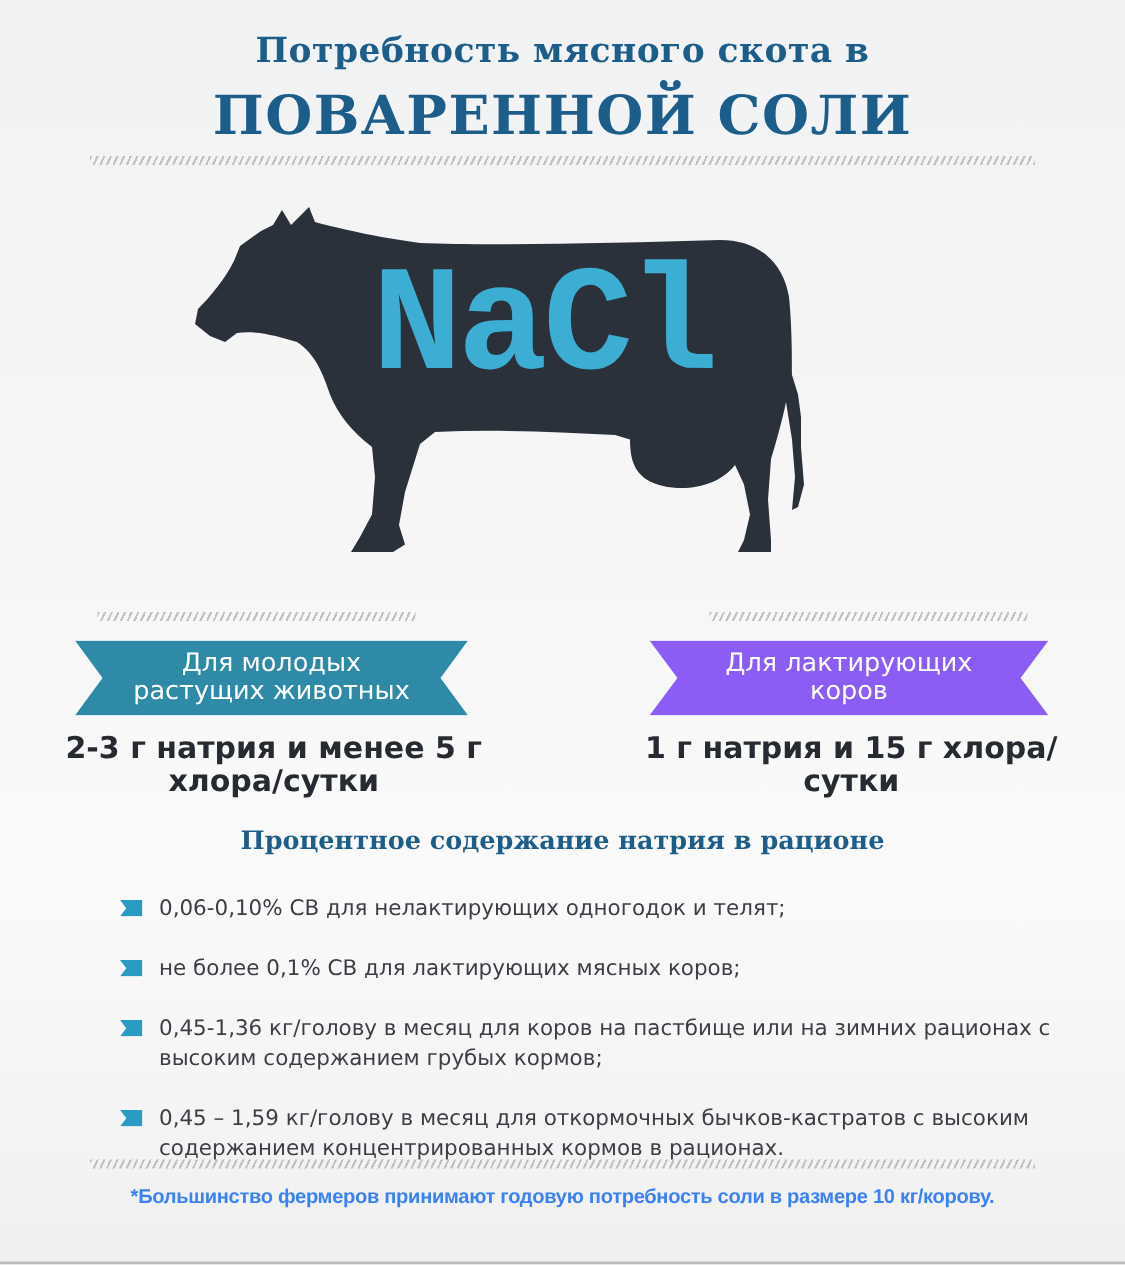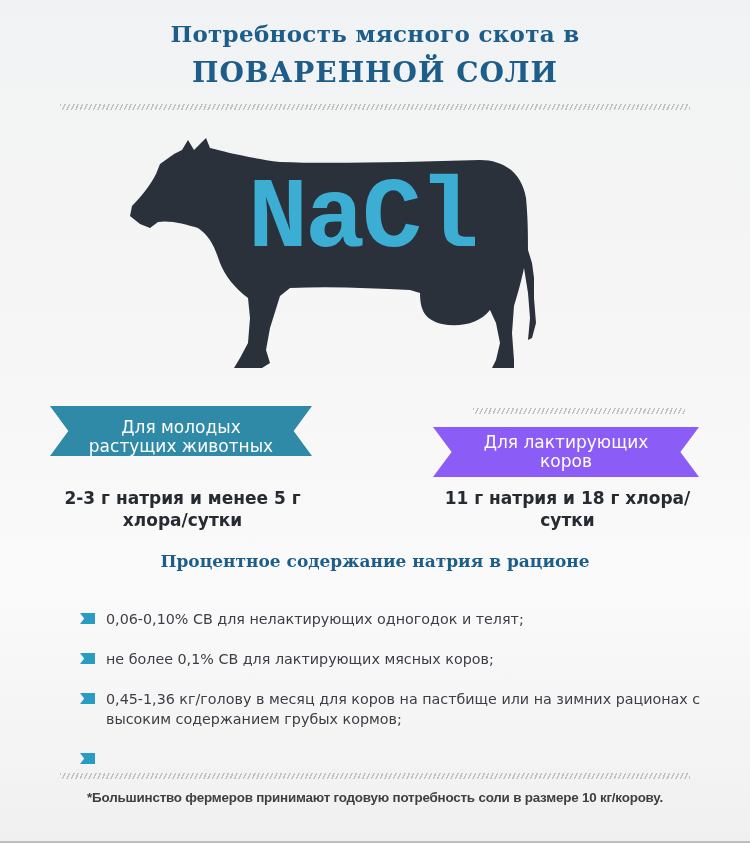--- a/index.html
+++ b/index.html
@@ -9,21 +9,21 @@
       font-family: "Liberation Sans", "DejaVu Sans", sans-serif;
       position: relative;
       color: #2d3038;
     }
     .title {
       position: absolute; left: 0; width: 750px; text-align: center;
       font-family: "DejaVu Serif", "Liberation Serif", serif;
       font-weight: bold; color: #1d5d8a;
     }
     .title-1 { top: 20px; font-size: 23px; letter-spacing: 0.3px; }
-    .title-2 { top: 56px; font-size: 28px; letter-spacing: 1px; }
+    .title-2 { top: 56px; font-size: 36px; letter-spacing: 1px; }
 
     .sep {
       position: absolute; height: 6px;
       background: repeating-linear-gradient(115deg, #b9b9b9 0px, #b9b9b9 1.4px, transparent 1.4px, transparent 4px);
       opacity: 0.85;
     }
     .cow-wrap { position: absolute; left: 130px; top: 128px; width: 420px; height: 255px; }
     .cow-wrap svg { width: 100%; height: 100%; display: block; }
     .nacl {
       position: absolute; left: 248px; top: 170px; width: 240px; height: 110px;
@@ -33,58 +33,57 @@
     }
 
     .ribbon {
       position: absolute; height: 50px;
       display: flex; align-items: center; justify-content: center;
       text-align: center; color: #ffffff; font-size: 17px; line-height: 19px;
       font-family: "DejaVu Sans", "Liberation Sans", sans-serif;
       padding: 0 30px;
     }
     .ribbon-blue {
-      left: 50px; top: 406px; width: 262px; background: #2f8aa8;
+      left: 50px; top: 427px; width: 262px; background: #2f8aa8;
       clip-path: polygon(0 0, 100% 0, 93% 50%, 100% 100%, 0 100%, 7% 50%);
-      align-items: flex-end;
     }
     .ribbon-red {
       left: 433px; top: 427px; width: 266px; background: #8b5cf6;
       clip-path: polygon(0 0, 100% 0, 93% 50%, 100% 100%, 0 100%, 7% 50%);
     }
     .amount {
       position: absolute; text-align: center; font-weight: bold;
       font-family: "DejaVu Sans", "Liberation Sans", sans-serif;
-      font-size: 17px; line-height: 22px; color: #262a31;
+      font-size: 20px; line-height: 22px; color: #262a31;
     }
     .amount-left { left: 40px; width: 285px; top: 487px; }
     .amount-right { left: 425px; width: 285px; top: 487px; }
 
     .subtitle {
       position: absolute; left: 0; width: 750px; top: 551px; text-align: center;
       font-family: "DejaVu Serif", "Liberation Serif", serif;
       font-weight: bold; color: #1d5d8a; font-size: 17px;
     }
     .list { position: absolute; left: 80px; top: 596px; width: 640px; list-style: none; }
     .list li {
       position: relative; padding-left: 26px;
       font-family: "DejaVu Sans", "Liberation Sans", sans-serif;
-      font-size: 14.3px; line-height: 20px; color: #3b3e45; margin-top: 13px;
+      font-size: 14.3px; line-height: 20px; color: #3b3e45;
     }
     .list li + li { margin-top: 20px; }
     .list li.tall { }
     .bullet {
       position: absolute; left: 0; top: 4px; width: 15px; height: 11px;
       background: #2a9cc4;
       clip-path: polygon(0 0, 100% 0, 100% 100%, 0 100%, 28% 50%);
     }
     .footnote {
       position: absolute; left: 0; width: 750px; top: 790px; text-align: center;
       font-family: "Liberation Sans", "DejaVu Sans", sans-serif;
-      font-weight: bold; font-size: 13.4px; color: #404040; letter-spacing: -0.2px;
+      font-weight: bold; font-size: 13.4px; color: #3b82f6; letter-spacing: -0.2px;
     }
     .bottom-line { position: absolute; left: 0; top: 841px; width: 750px; height: 2px; background: #bdbdbd; }
   </style>
 </head>
 <body>
 
 <div class="title title-1">Потребность мясного скота в</div>
 <div class="title title-2">ПОВАРЕННОЙ СОЛИ</div>
 
 <div class="sep" style="left:60px; top:104px; width:630px;"></div>
@@ -115,38 +114,39 @@
 <div class="sep" style="left:473px; top:408px; width:212px;"></div>
 
 <div class="ribbon ribbon-blue">
   <span>Для молодых растущих животных</span>
 </div>
 <div class="ribbon ribbon-red">
   <span>Для лактирующих коров</span>
 </div>
 
 <div class="amount amount-left">2-3 г натрия и менее 5 г хлора/сутки</div>
-<div class="amount amount-right">11 г натрия и 18 г хлора/сутки</div>
+<div class="amount amount-right">1 г натрия и 15 г хлора/сутки</div>
 
 <div class="subtitle">Процентное содержание натрия в рационе</div>
 
 <ul class="list">
   <li>
     <span class="bullet"></span>
     <span>0,06-0,10% СВ для нелактирующих одногодок и телят;</span>
   </li>
   <li>
     <span class="bullet"></span>
     <span>не более 0,1% СВ для лактирующих мясных коров;</span>
   </li>
   <li class="tall">
     <span class="bullet"></span>
     <span>0,45-1,36 кг/голову в месяц для коров на пастбище или на зимних рационах с высоким содержанием грубых кормов;</span>
   </li>
   <li class="tall">
     <span class="bullet"></span>
+    <span>0,45 – 1,59 кг/голову в месяц для откормочных бычков-кастратов с высоким содержанием концентрированных кормов в рационах.</span>
   </li>
 </ul>
 
 <div class="sep" style="left:60px; top:773px; width:630px;"></div>
 
 <div class="footnote">*Большинство фермеров принимают годовую потребность соли в размере 10 кг/корову.</div>
 <div class="bottom-line"></div>
 
 </body></html>

